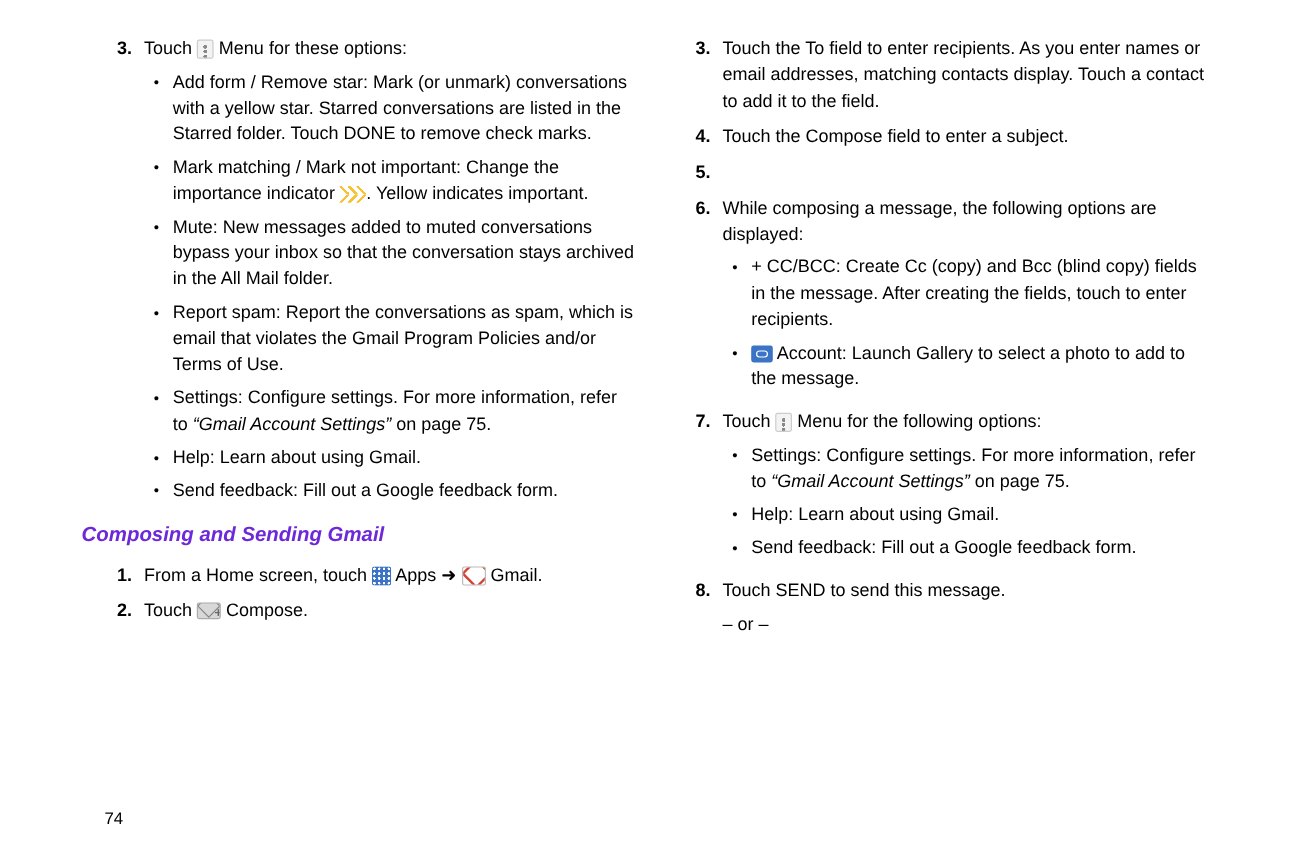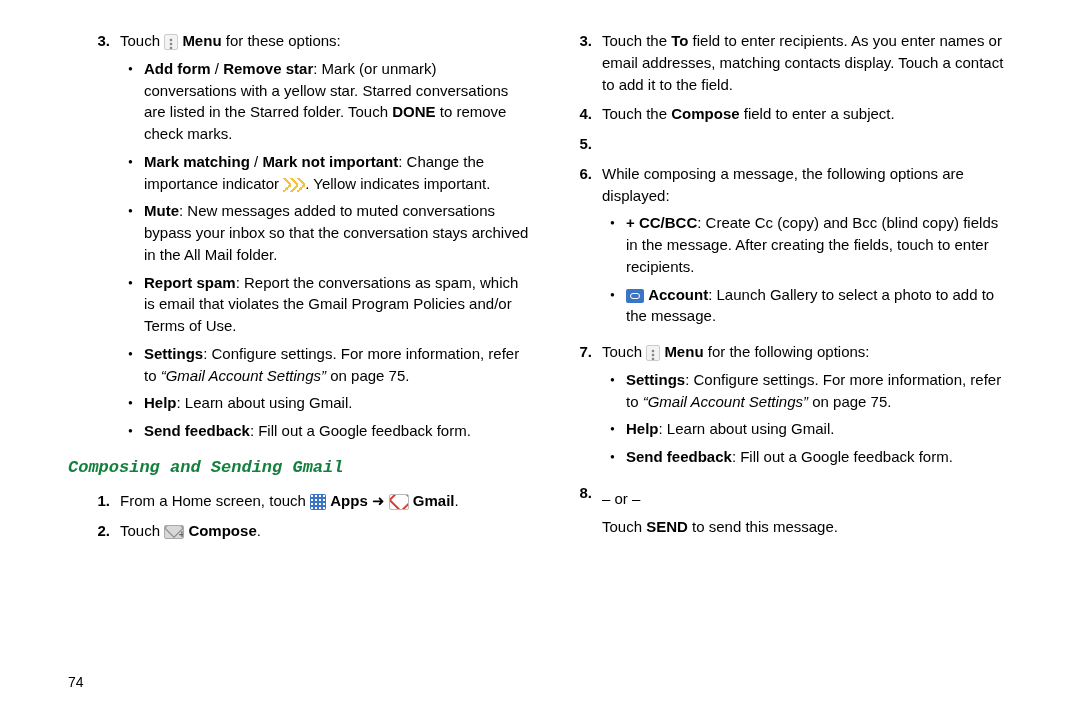--- a/index.html
+++ b/index.html
@@ -50,27 +50,27 @@
   .bull {
     width: 16px;
     flex-shrink:0;
     font-size: 8px;
     padding-top: 5px;
   }
   .bbody { flex:1; }
 
   .sub-bullets { padding-left: 8px; }
 
-  b { font-weight: bold; text-align: center; }
+  b { font-weight: normal; text-align: center; }
   i.ref { font-style: italic; text-align: center; }
   .heading {
-    font-family: Liberation Mono, monospace;
+    font-family: Liberation Sans, sans-serif;
     font-weight: bold;
     font-style: italic;
-    color: #15803d;
+    color: #6d28d9;
     font-size: 17px;
     margin: 8px 0 10px 0;
   }
 
   
   .ico { display:inline-block; vertical-align: middle; position: relative; }
   .ico-menu {
     width: 12px; height: 14px;
     background:
       radial-gradient(circle, #888 1.5px, transparent 1.6px) 3px 2px /6px 6px no-repeat,
@@ -169,21 +169,21 @@
     content:"";
     position:absolute;
     left:4px; top:4px;
     width:8px; height:4px;
     border:1.5px solid #fff;
     border-radius: 4px;
   }
 
   .page-num {
     position:absolute;
-    left: 68px;
+    left: 87px;
     bottom: 28px;
     font-size: 14px;
   }
   .arrow { font-family: Arial; }
 </style>
 </head>
 <body>
 
 <div class="page">
 
@@ -346,23 +346,23 @@
               <b>Send feedback</b><span>: Fill out a Google feedback form.</span>
             </div>
           </div>
         </div>
       </div>
     </div>
 
     <div class="olitem">
       <div class="num">8.</div>
       <div class="olbody">
-        <div style="margin:6px 0;">– or –</div>
         <div>
           <span>Touch </span><b>SEND</b><span> to send this message.</span>
         </div>
+        <div style="margin:6px 0;">– or –</div>
       </div>
     </div>
 
   </div>
 </div>
 
 <div class="page-num">74</div>
 
 </body></html>

